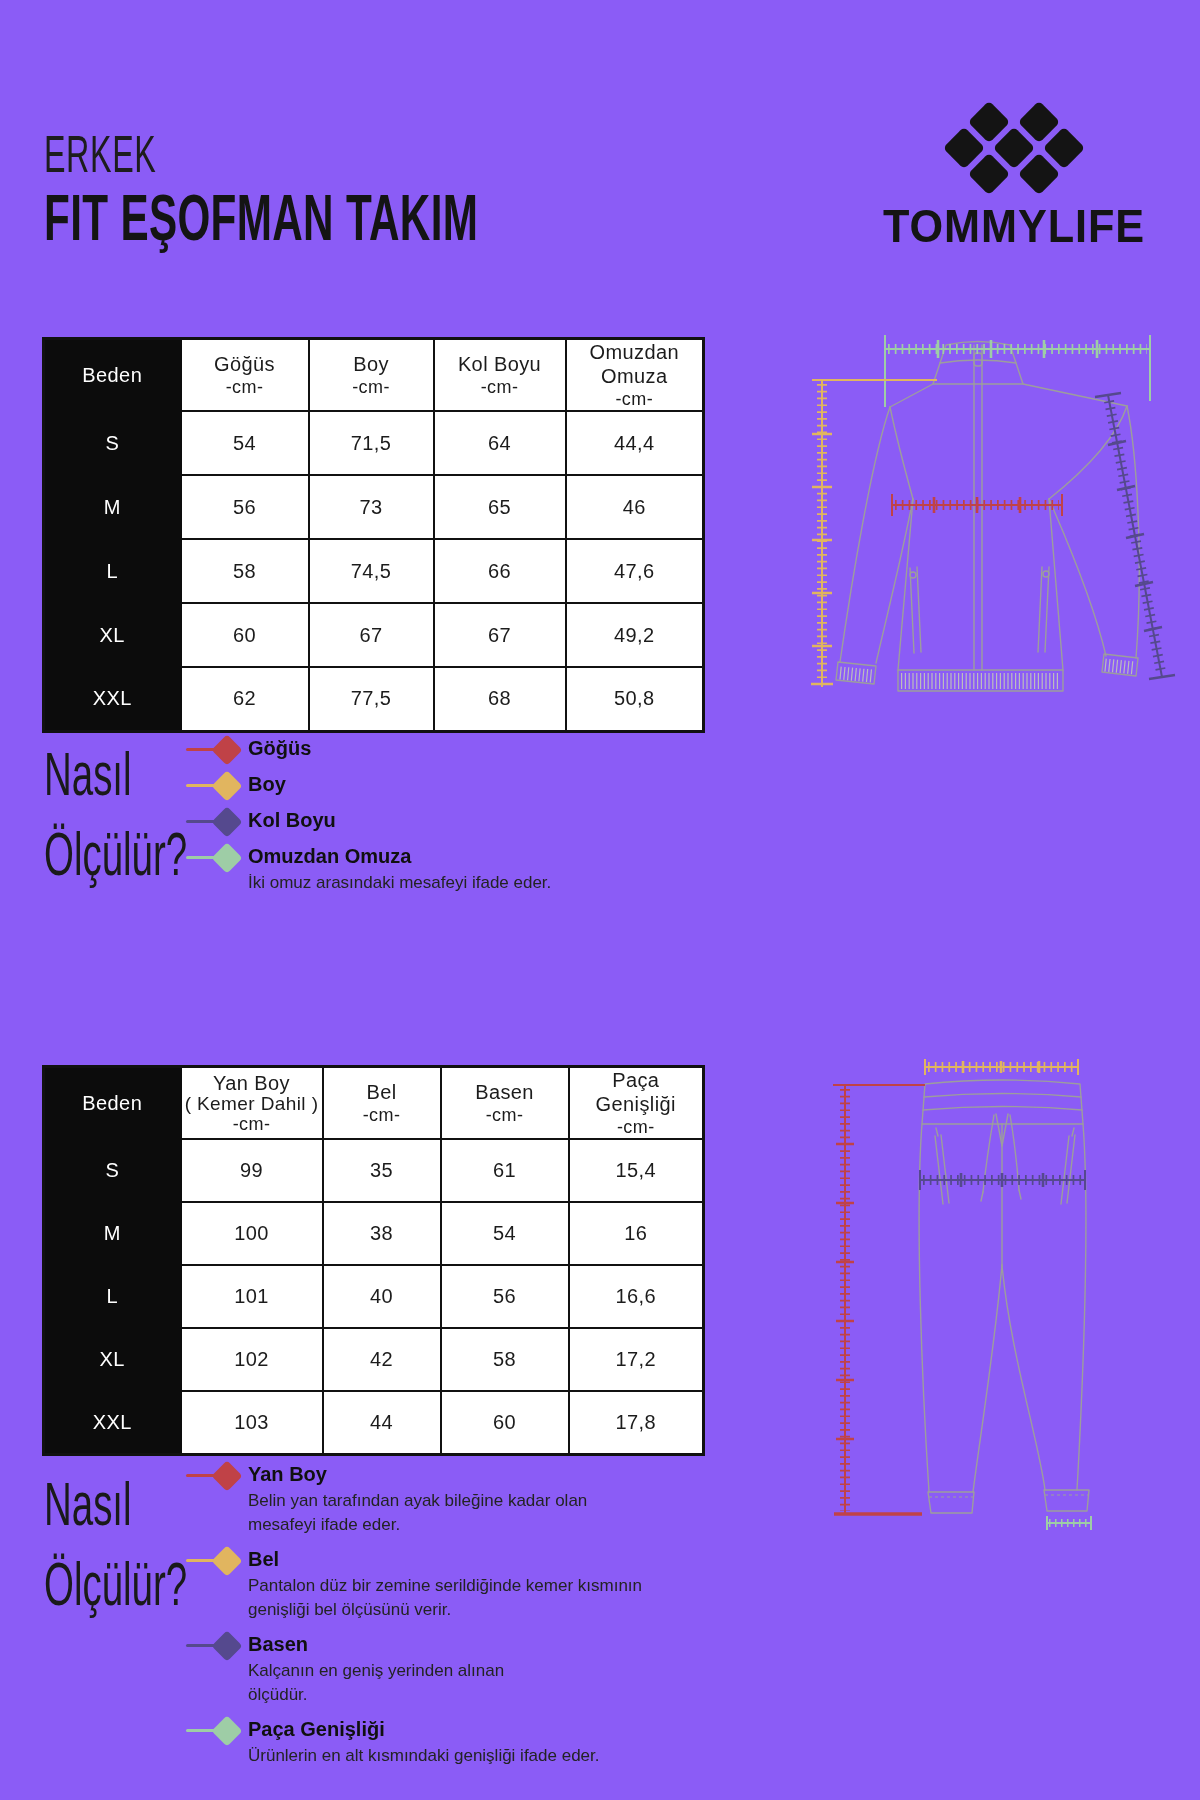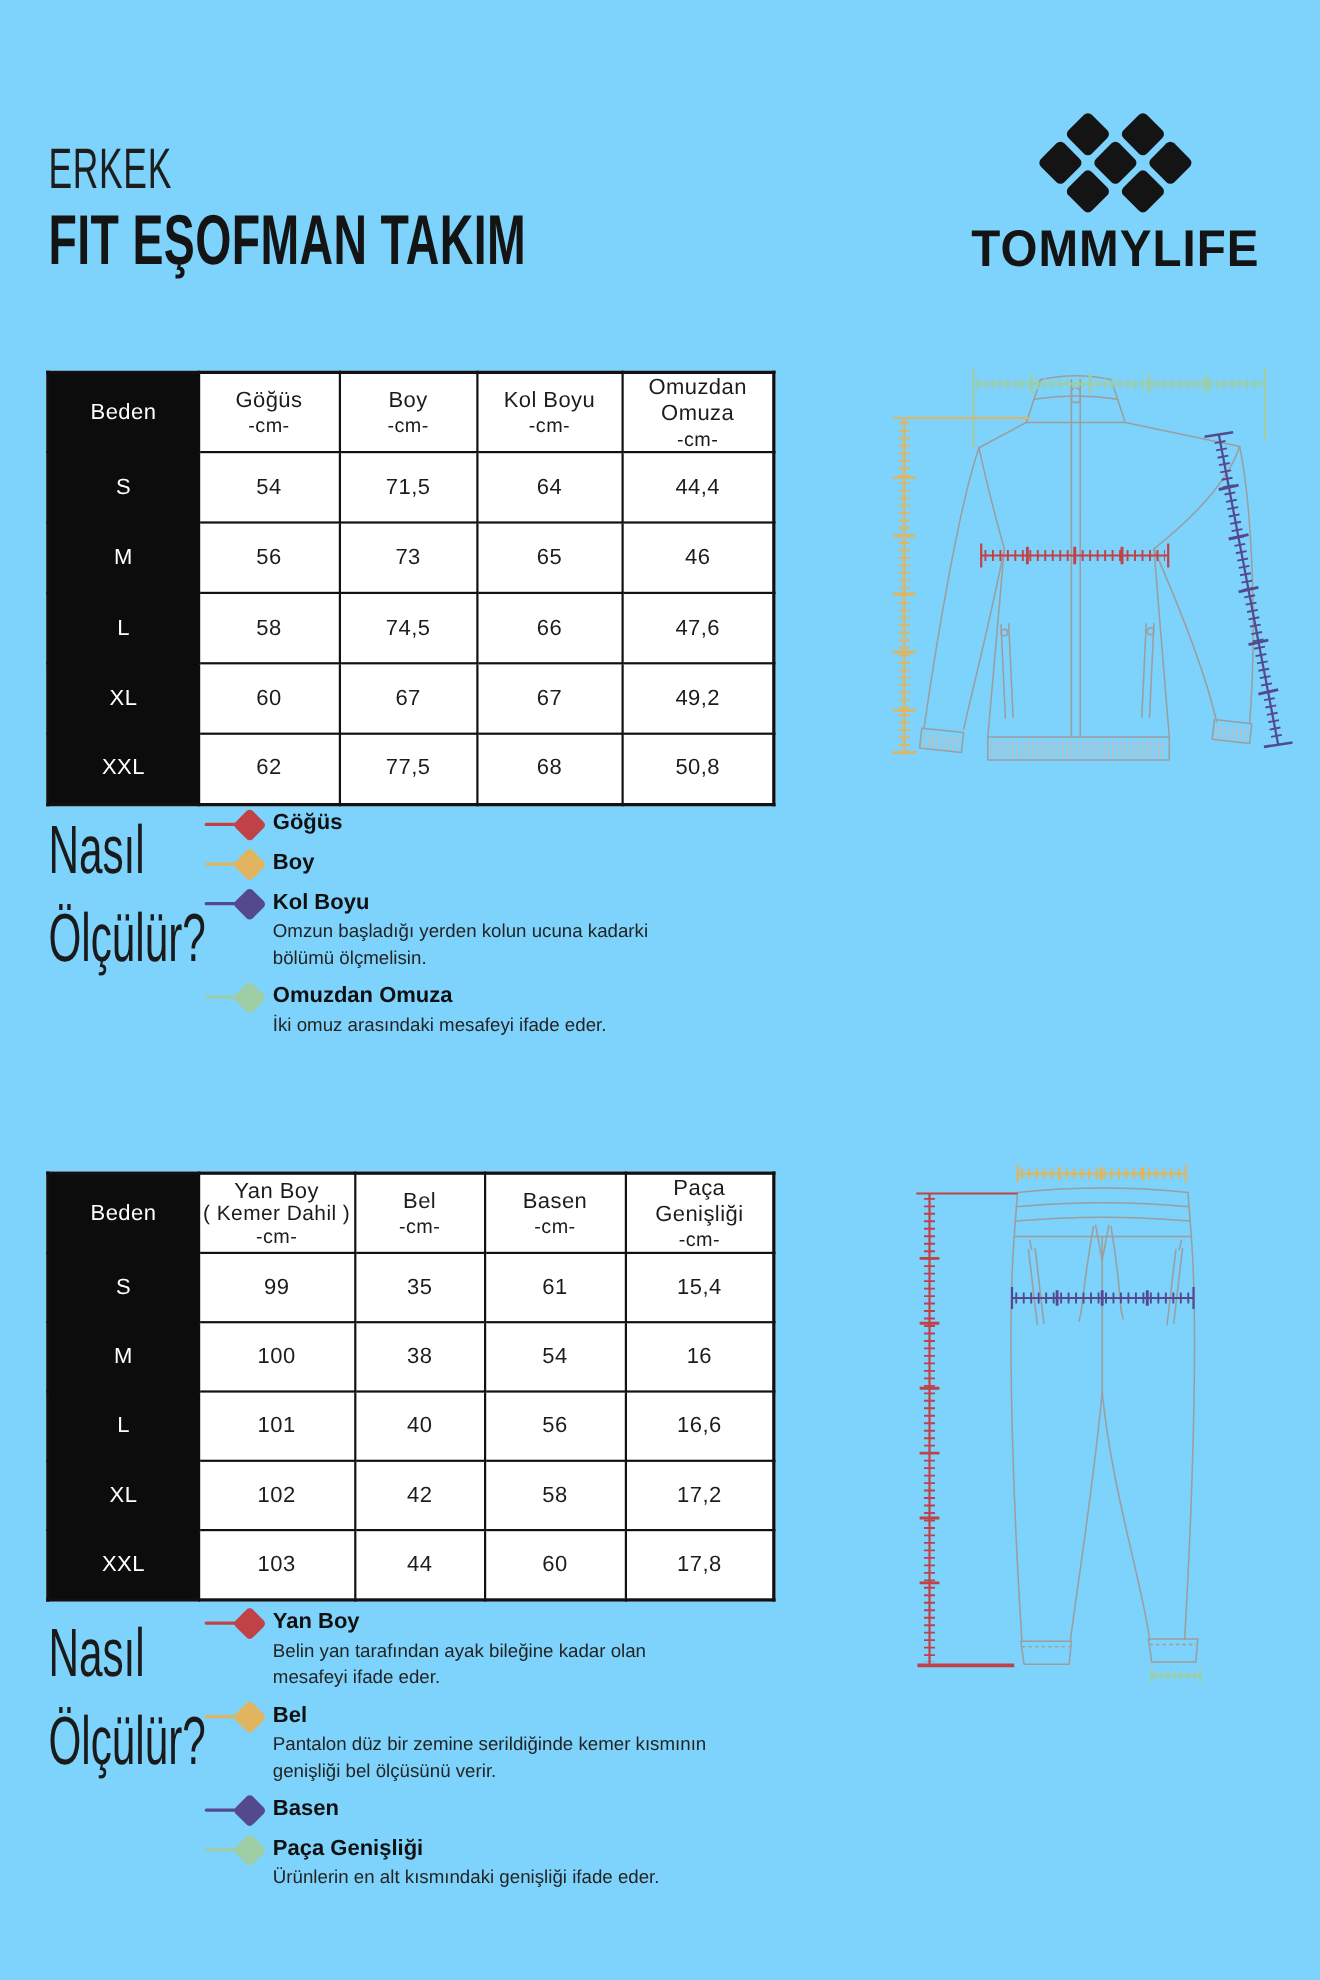--- a/index.html
+++ b/index.html
@@ -1,16 +1,16 @@
 <!DOCTYPE html>
 <html style="--c-red: #c04247; --c-gold: #e1b55f; --c-purple: #55498e; --c-green: #9ecda6; --c-table_black: #0c0c0c; --c-sketch_gray: #9d9d9d;"><head>
 <meta charset="utf-8">
 <style>
   html,body{margin:0;padding:0;background:#fff;}
-  .canvas{position:relative;width:1200px;height:1800px;background:#7dd3fc;overflow:hidden;
+  .canvas{position:relative;width:1200px;height:1800px;background:#8b5cf6;overflow:hidden;
           font-family:"Liberation Sans",sans-serif;color:#111;}
 
   
   .page-title{position:absolute;left:44px;top:126px;}
   .t1{font-size:52px;font-weight:400;letter-spacing:1px;transform:scaleX(.62);
       transform-origin:0 0;line-height:1.08;color:#1d1d1d;white-space:nowrap;}
   .t2{font-size:64px;font-weight:700;transform:scaleX(.66);transform-origin:0 0;
       line-height:1.02;margin-top:4px;color:#141414;white-space:nowrap;letter-spacing:.5px;}
   .brand{position:absolute;left:868px;top:96px;width:292px;text-align:center;}
   .brand-mark{display:block;margin:0 auto;}
@@ -182,22 +182,20 @@
           <div class="legend-title">Boy</div>
         </div>
       </div>
       <div class="legend-item">
         <div class="legend-marker">
           <span class="m-line" style="background: rgb(85, 73, 142);"></span>
           <span class="m-diamond" style="background: rgb(85, 73, 142);"></span>
         </div>
         <div>
           <div class="legend-title">Kol Boyu</div>
-          <div class="legend-desc">Omzun başladığı yerden kolun ucuna kadarki
-bölümü ölçmelisin.</div>
         </div>
       </div>
       <div class="legend-item">
         <div class="legend-marker">
           <span class="m-line" style="background: rgb(158, 205, 166);"></span>
           <span class="m-diamond" style="background: rgb(158, 205, 166);"></span>
         </div>
         <div>
           <div class="legend-title">Omuzdan Omuza</div>
           <div class="legend-desc">İki omuz arasındaki mesafeyi ifade eder.</div>
@@ -303,20 +301,22 @@
 genişliği bel ölçüsünü verir.</div>
         </div>
       </div>
       <div class="legend-item">
         <div class="legend-marker">
           <span class="m-line" style="background: rgb(85, 73, 142);"></span>
           <span class="m-diamond" style="background: rgb(85, 73, 142);"></span>
         </div>
         <div>
           <div class="legend-title">Basen</div>
+          <div class="legend-desc">Kalçanın en geniş yerinden alınan
+ölçüdür.</div>
         </div>
       </div>
       <div class="legend-item">
         <div class="legend-marker">
           <span class="m-line" style="background: rgb(158, 205, 166);"></span>
           <span class="m-diamond" style="background: rgb(158, 205, 166);"></span>
         </div>
         <div>
           <div class="legend-title">Paça Genişliği</div>
           <div class="legend-desc">Ürünlerin en alt kısmındaki genişliği ifade eder.</div>

